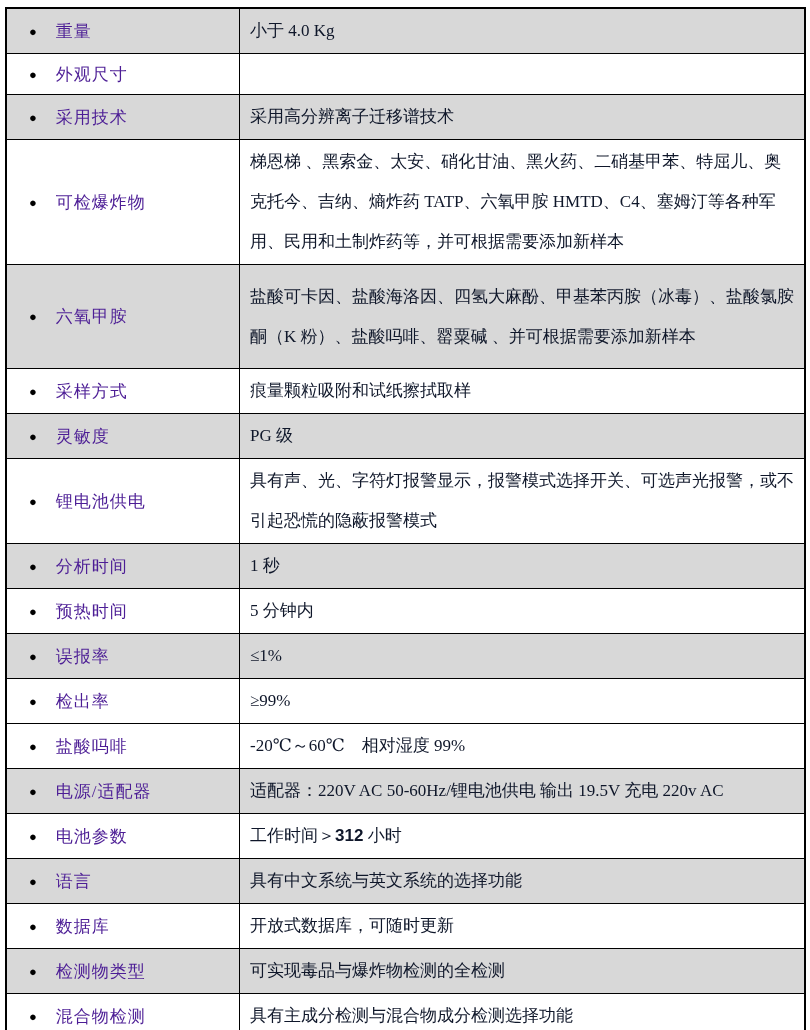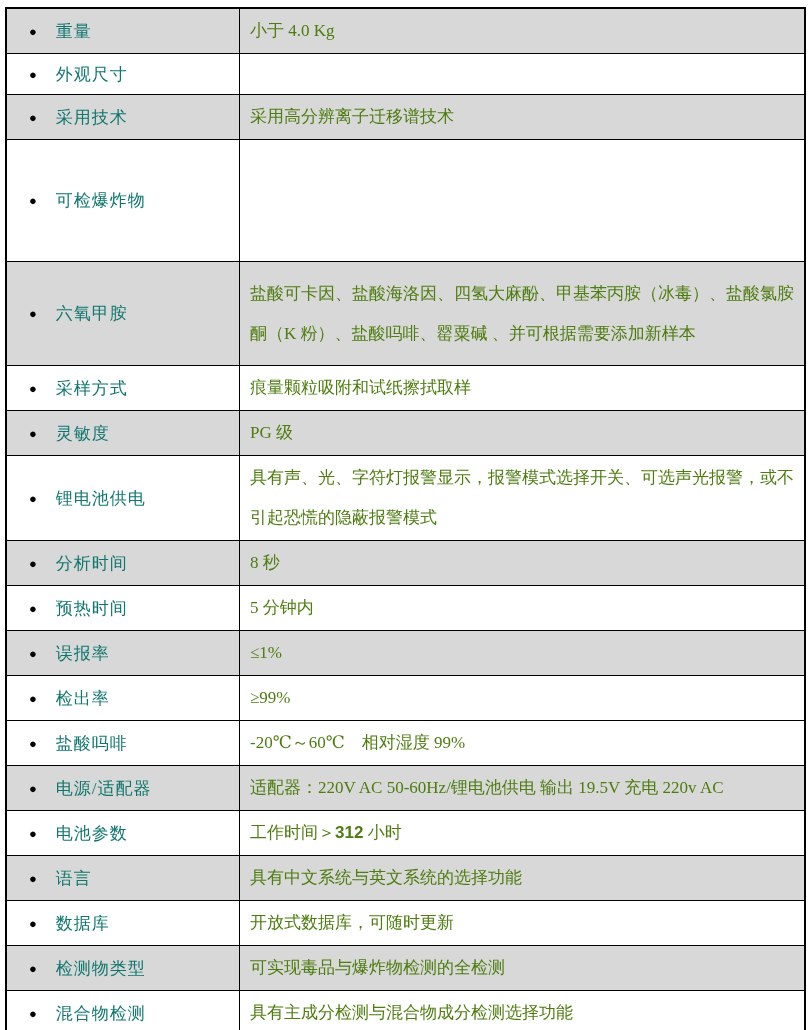--- a/index.html
+++ b/index.html
@@ -42,29 +42,29 @@
   }
   .bullet {
     font-size: 13px;
     line-height: 1;
     color: #000000;
     margin-right: 19px;
     flex: 0 0 auto;
   }
   .label-text {
     font-size: 17px;
-    color: #0f766e;
+    color: #4c1d95;
     letter-spacing: 1px;
     white-space: nowrap;
   }
   .value-cell {
     flex: 1 1 auto;
     padding: 2px 10px;
     font-size: 17px;
-    color: #4d7c0f;
+    color: #0f172a;
     line-height: 40px;
   }
   .value-cell .seg { white-space: pre-wrap; }
   .value-cell .seg-bold {
     font-weight: bold;
     font-family: "Liberation Sans", "DejaVu Sans", sans-serif;
   }
 </style>
 </head>
 <body>
@@ -95,20 +95,23 @@
     <div class="cell value-cell">
         <span class="seg">采用高分辨离子迁移谱技术</span>
       </div>
   </div>
 
   <div class="row">
     <div class="cell label-cell">
       <span class="bullet">●</span>
       <span class="label-text">可检爆炸物</span>
     </div>
+    <div class="cell value-cell">
+        <span class="seg">梯恩梯 、黑索金、太安、硝化甘油、黑火药、二硝基甲苯、特屈儿、奥克托今、吉纳、熵炸药 TATP、六氧甲胺 HMTD、C4、塞姆汀等各种军用、民用和土制炸药等，并可根据需要添加新样本</span>
+      </div>
   </div>
 
   <div class="row shade">
     <div class="cell label-cell">
       <span class="bullet">●</span>
       <span class="label-text">六氧甲胺</span>
     </div>
     <div class="cell value-cell">
         <span class="seg">盐酸可卡因、盐酸海洛因、四氢大麻酚、甲基苯丙胺（冰毒）、盐酸氯胺酮（K 粉）、盐酸吗啡、罂粟碱 、并可根据需要添加新样本</span>
       </div>
@@ -143,21 +146,21 @@
         <span class="seg">具有声、光、字符灯报警显示，报警模式选择开关、可选声光报警，或不引起恐慌的隐蔽报警模式</span>
       </div>
   </div>
 
   <div class="row shade">
     <div class="cell label-cell">
       <span class="bullet">●</span>
       <span class="label-text">分析时间</span>
     </div>
     <div class="cell value-cell">
-        <span class="seg">8 秒</span>
+        <span class="seg">1 秒</span>
       </div>
   </div>
 
   <div class="row">
     <div class="cell label-cell">
       <span class="bullet">●</span>
       <span class="label-text">预热时间</span>
     </div>
     <div class="cell value-cell">
         <span class="seg">5 分钟内</span>

